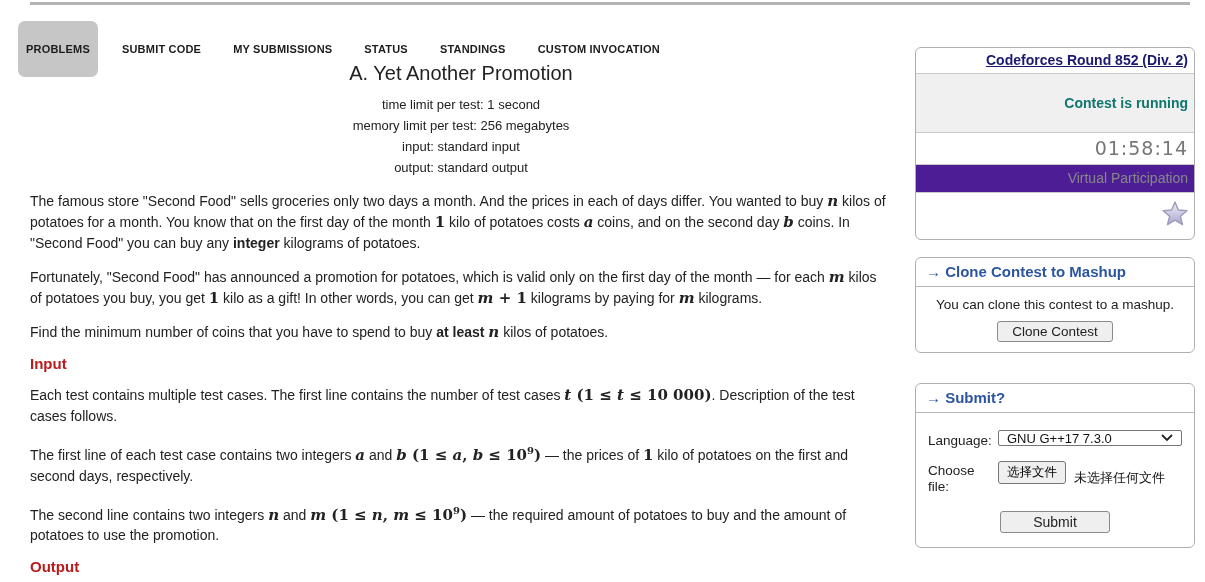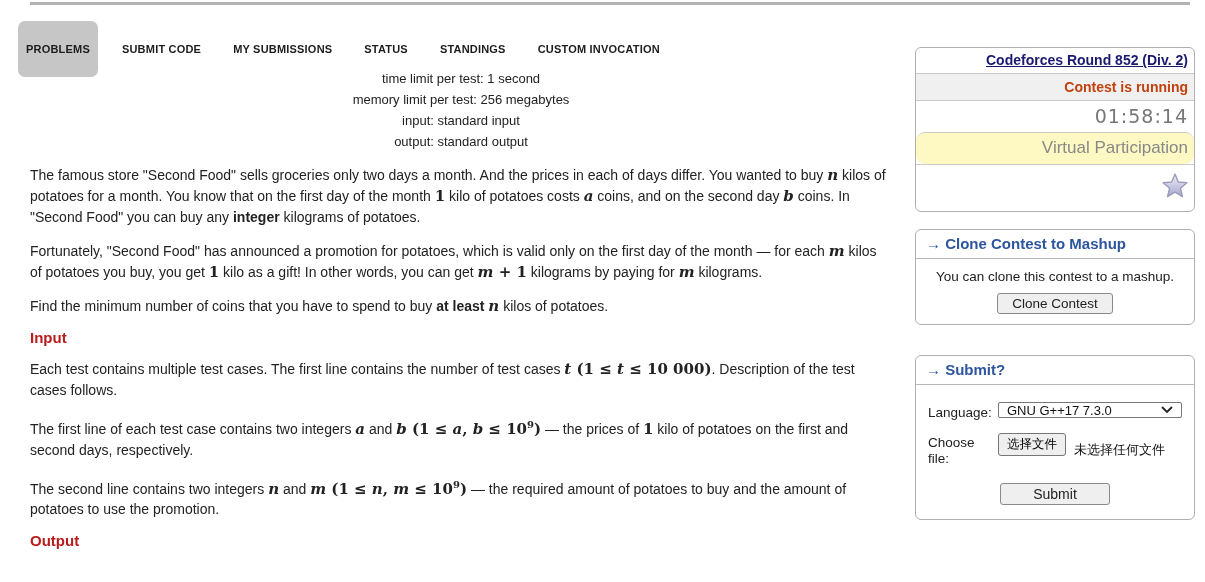--- a/index.html
+++ b/index.html
@@ -35,23 +35,23 @@
 
   
   .sidebar { position:absolute; left:915px; top:47px; width:280px; }
   .sbox {
     border:1px solid #b0b0b0; border-radius:6px; background:#fff; overflow:hidden; width:280px;
   }
   .crow { text-align:right; border-top:1px solid #c9c9c9; }
   .crow:first-child { border-top:none; }
   .crow-title { padding:4px 6px 5px 6px; font-size:14px; font-weight:bold; }
   .crow-title a { color:#191970; text-decoration:underline; cursor:pointer; }
-  .crow-status { background:#f0f0f0; padding:5px 6px; font-size:14px; font-weight:bold; color:#c2410c; }
+  .crow-status { background:#f0f0f0; padding:21px 6px; font-size:14px; font-weight:bold; color:#0f766e; }
   .crow-timer { padding:4px 6px 5px 6px; font-size:19px; color:#777; letter-spacing:1px; font-family:"DejaVu Sans",sans-serif; }
-  .crow-mode { background:#fef9c3; padding:5px 6px 6px 6px; font-size:17px; color:#888;border-radius:9px; }
+  .crow-mode { background:#4c1d95; padding:5px 6px 6px 6px; font-size:14px; color:#888; }
   .crow-star { padding:8px 6px 9px 6px; }
   .star-btn { display:inline-block; cursor:pointer; line-height:0; }
 
   .gap1 { height:17px; } .gap2 { height:30px; }
 
   .bhead {
     font-size:15px; font-weight:bold; color:#2c55a0; padding:5px 10px 6px 10px;
     border-bottom:1px solid #b8b8b8; cursor:pointer;
   }
   .clone-body { padding:10px 8px 10px 8px; text-align:center; }
@@ -85,20 +85,21 @@
   <nav class="tabs">
     <a class="tab active">PROBLEMS</a>
     <a class="tab">SUBMIT CODE</a>
     <a class="tab">MY SUBMISSIONS</a>
     <a class="tab">STATUS</a>
     <a class="tab">STANDINGS</a>
     <a class="tab">CUSTOM INVOCATION</a>
   </nav>
 
   <main class="problem">
+    <div class="ptitle">A. Yet Another Promotion</div>
     <div class="meta">
       <div>time limit per test: 1 second</div>
       <div>memory limit per test: 256 megabytes</div>
       <div>input: standard input</div>
       <div>output: standard output</div>
     </div>
     <div>
         <p class="para"><span class="seg-plain">The famous store "Second Food" sells groceries only two days a month. And the prices in each of days differ. You wanted to buy </span><span class="seg-mi">n</span><span class="seg-plain"> kilos of potatoes for a month. You know that on the first day of the month </span><span class="seg-m">1</span><span class="seg-plain"> kilo of potatoes costs </span><span class="seg-mi">a</span><span class="seg-plain"> coins, and on the second day </span><span class="seg-mi">b</span><span class="seg-plain"> coins. In "Second Food" you can buy any </span><span class="seg-b">integer</span><span class="seg-plain"> kilograms of potatoes.</span></p>
         <p class="para"><span class="seg-plain">Fortunately, "Second Food" has announced a promotion for potatoes, which is valid only on the first day of the month — for each </span><span class="seg-mi">m</span><span class="seg-plain"> kilos of potatoes you buy, you get </span><span class="seg-m">1</span><span class="seg-plain"> kilo as a gift! In other words, you can get </span><span class="seg-mi">m</span><span class="seg-m"> + 1</span><span class="seg-plain"> kilograms by paying for </span><span class="seg-mi">m</span><span class="seg-plain"> kilograms.</span></p>
         <p class="para"><span class="seg-plain">Find the minimum number of coins that you have to spend to buy </span><span class="seg-b">at least</span><span class="seg-plain"> </span><span class="seg-mi">n</span><span class="seg-plain"> kilos of potatoes.</span></p>

